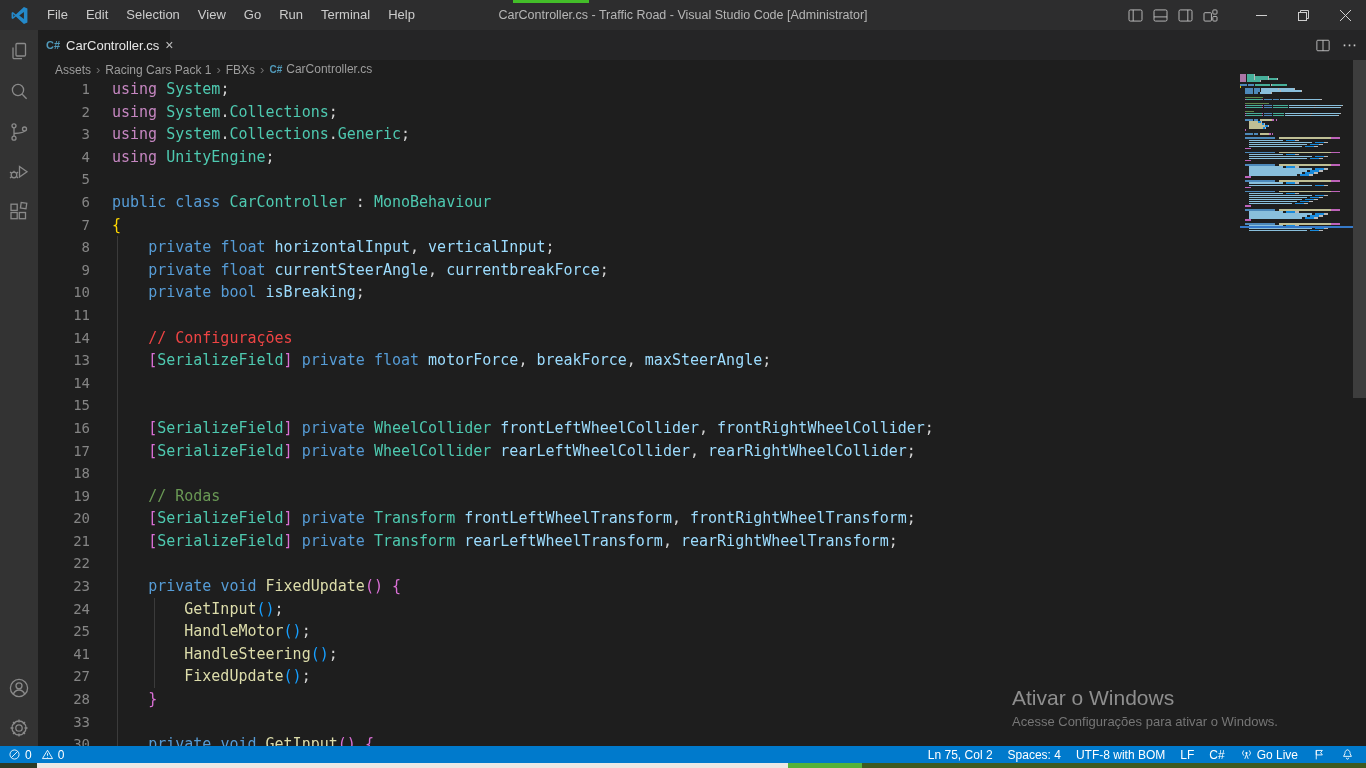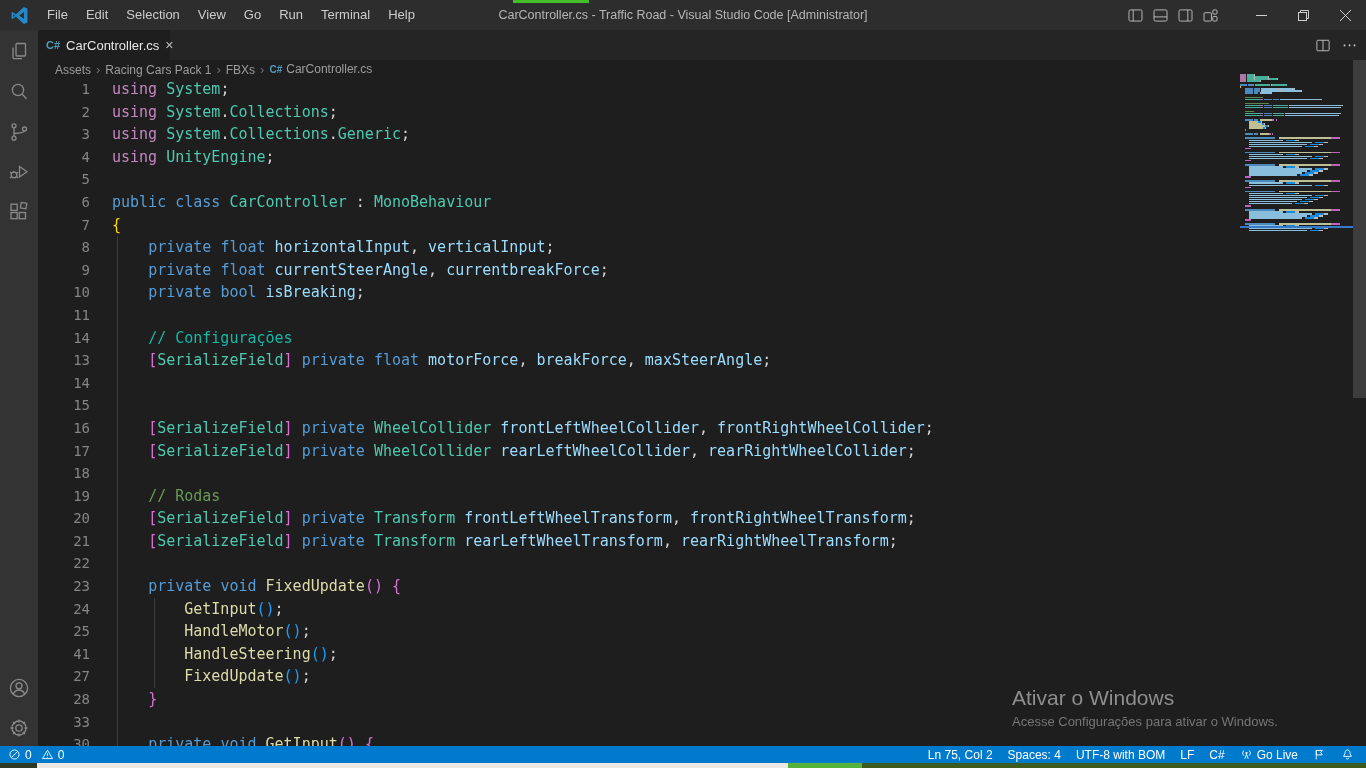--- a/index.html
+++ b/index.html
@@ -207,21 +207,21 @@
       <div class="code-row"><div class="ln">2</div><div class="code"><span style="color: rgb(197, 134, 192);">using</span><span style="color: rgb(212, 212, 212);"> </span><span style="color: rgb(78, 201, 176);">System</span><span style="color: rgb(212, 212, 212);">.</span><span style="color: rgb(78, 201, 176);">Collections</span><span style="color: rgb(212, 212, 212);">;</span></div></div>
       <div class="code-row"><div class="ln">3</div><div class="code"><span style="color: rgb(197, 134, 192);">using</span><span style="color: rgb(212, 212, 212);"> </span><span style="color: rgb(78, 201, 176);">System</span><span style="color: rgb(212, 212, 212);">.</span><span style="color: rgb(78, 201, 176);">Collections</span><span style="color: rgb(212, 212, 212);">.</span><span style="color: rgb(78, 201, 176);">Generic</span><span style="color: rgb(212, 212, 212);">;</span></div></div>
       <div class="code-row"><div class="ln">4</div><div class="code"><span style="color: rgb(197, 134, 192);">using</span><span style="color: rgb(212, 212, 212);"> </span><span style="color: rgb(78, 201, 176);">UnityEngine</span><span style="color: rgb(212, 212, 212);">;</span></div></div>
       <div class="code-row"><div class="ln">5</div><div class="code"></div></div>
       <div class="code-row"><div class="ln">6</div><div class="code"><span style="color: rgb(86, 156, 214);">public</span><span style="color: rgb(212, 212, 212);"> </span><span style="color: rgb(86, 156, 214);">class</span><span style="color: rgb(212, 212, 212);"> </span><span style="color: rgb(78, 201, 176);">CarController</span><span style="color: rgb(212, 212, 212);"> : </span><span style="color: rgb(78, 201, 176);">MonoBehaviour</span></div></div>
       <div class="code-row"><div class="ln">7</div><div class="code"><span style="color: rgb(255, 215, 0);">{</span></div></div>
       <div class="code-row"><div class="ln">8</div><div class="code"><span style="color: rgb(212, 212, 212);">    </span><span style="color: rgb(86, 156, 214);">private</span><span style="color: rgb(212, 212, 212);"> </span><span style="color: rgb(86, 156, 214);">float</span><span style="color: rgb(212, 212, 212);"> </span><span style="color: rgb(156, 220, 254);">horizontalInput</span><span style="color: rgb(212, 212, 212);">, </span><span style="color: rgb(156, 220, 254);">verticalInput</span><span style="color: rgb(212, 212, 212);">;</span></div></div>
       <div class="code-row"><div class="ln">9</div><div class="code"><span style="color: rgb(212, 212, 212);">    </span><span style="color: rgb(86, 156, 214);">private</span><span style="color: rgb(212, 212, 212);"> </span><span style="color: rgb(86, 156, 214);">float</span><span style="color: rgb(212, 212, 212);"> </span><span style="color: rgb(156, 220, 254);">currentSteerAngle</span><span style="color: rgb(212, 212, 212);">, </span><span style="color: rgb(156, 220, 254);">currentbreakForce</span><span style="color: rgb(212, 212, 212);">;</span></div></div>
       <div class="code-row"><div class="ln">10</div><div class="code"><span style="color: rgb(212, 212, 212);">    </span><span style="color: rgb(86, 156, 214);">private</span><span style="color: rgb(212, 212, 212);"> </span><span style="color: rgb(86, 156, 214);">bool</span><span style="color: rgb(212, 212, 212);"> </span><span style="color: rgb(156, 220, 254);">isBreaking</span><span style="color: rgb(212, 212, 212);">;</span></div></div>
       <div class="code-row"><div class="ln">11</div><div class="code"></div></div>
-      <div class="code-row"><div class="ln">14</div><div class="code"><span style="color: rgb(212, 212, 212);">    </span><span style="color: #14b8a6;">// Configurações</span></div></div>
+      <div class="code-row"><div class="ln">14</div><div class="code"><span style="color: rgb(212, 212, 212);">    </span><span style="color: #ef4444;">// Configurações</span></div></div>
       <div class="code-row"><div class="ln">13</div><div class="code"><span style="color: rgb(212, 212, 212);">    </span><span style="color: rgb(218, 112, 214);">[</span><span style="color: rgb(78, 201, 176);">SerializeField</span><span style="color: rgb(218, 112, 214);">]</span><span style="color: rgb(212, 212, 212);"> </span><span style="color: rgb(86, 156, 214);">private</span><span style="color: rgb(212, 212, 212);"> </span><span style="color: rgb(86, 156, 214);">float</span><span style="color: rgb(212, 212, 212);"> </span><span style="color: rgb(156, 220, 254);">motorForce</span><span style="color: rgb(212, 212, 212);">, </span><span style="color: rgb(156, 220, 254);">breakForce</span><span style="color: rgb(212, 212, 212);">, </span><span style="color: rgb(156, 220, 254);">maxSteerAngle</span><span style="color: rgb(212, 212, 212);">;</span></div></div>
       <div class="code-row"><div class="ln">14</div><div class="code"></div></div>
       <div class="code-row"><div class="ln">15</div></div>
       <div class="code-row"><div class="ln">16</div><div class="code"><span style="color: rgb(212, 212, 212);">    </span><span style="color: rgb(218, 112, 214);">[</span><span style="color: rgb(78, 201, 176);">SerializeField</span><span style="color: rgb(218, 112, 214);">]</span><span style="color: rgb(212, 212, 212);"> </span><span style="color: rgb(86, 156, 214);">private</span><span style="color: rgb(212, 212, 212);"> </span><span style="color: rgb(78, 201, 176);">WheelCollider</span><span style="color: rgb(212, 212, 212);"> </span><span style="color: rgb(156, 220, 254);">frontLeftWheelCollider</span><span style="color: rgb(212, 212, 212);">, </span><span style="color: rgb(156, 220, 254);">frontRightWheelCollider</span><span style="color: rgb(212, 212, 212);">;</span></div></div>
       <div class="code-row"><div class="ln">17</div><div class="code"><span style="color: rgb(212, 212, 212);">    </span><span style="color: rgb(218, 112, 214);">[</span><span style="color: rgb(78, 201, 176);">SerializeField</span><span style="color: rgb(218, 112, 214);">]</span><span style="color: rgb(212, 212, 212);"> </span><span style="color: rgb(86, 156, 214);">private</span><span style="color: rgb(212, 212, 212);"> </span><span style="color: rgb(78, 201, 176);">WheelCollider</span><span style="color: rgb(212, 212, 212);"> </span><span style="color: rgb(156, 220, 254);">rearLeftWheelCollider</span><span style="color: rgb(212, 212, 212);">, </span><span style="color: rgb(156, 220, 254);">rearRightWheelCollider</span><span style="color: rgb(212, 212, 212);">;</span></div></div>
       <div class="code-row"><div class="ln">18</div><div class="code"></div></div>
       <div class="code-row"><div class="ln">19</div><div class="code"><span style="color: rgb(212, 212, 212);">    </span><span style="color: rgb(106, 153, 85);">// Rodas</span></div></div>
       <div class="code-row"><div class="ln">20</div><div class="code"><span style="color: rgb(212, 212, 212);">    </span><span style="color: rgb(218, 112, 214);">[</span><span style="color: rgb(78, 201, 176);">SerializeField</span><span style="color: rgb(218, 112, 214);">]</span><span style="color: rgb(212, 212, 212);"> </span><span style="color: rgb(86, 156, 214);">private</span><span style="color: rgb(212, 212, 212);"> </span><span style="color: rgb(78, 201, 176);">Transform</span><span style="color: rgb(212, 212, 212);"> </span><span style="color: rgb(156, 220, 254);">frontLeftWheelTransform</span><span style="color: rgb(212, 212, 212);">, </span><span style="color: rgb(156, 220, 254);">frontRightWheelTransform</span><span style="color: rgb(212, 212, 212);">;</span></div></div>
       <div class="code-row"><div class="ln">21</div><div class="code"><span style="color: rgb(212, 212, 212);">    </span><span style="color: rgb(218, 112, 214);">[</span><span style="color: rgb(78, 201, 176);">SerializeField</span><span style="color: rgb(218, 112, 214);">]</span><span style="color: rgb(212, 212, 212);"> </span><span style="color: rgb(86, 156, 214);">private</span><span style="color: rgb(212, 212, 212);"> </span><span style="color: rgb(78, 201, 176);">Transform</span><span style="color: rgb(212, 212, 212);"> </span><span style="color: rgb(156, 220, 254);">rearLeftWheelTransform</span><span style="color: rgb(212, 212, 212);">, </span><span style="color: rgb(156, 220, 254);">rearRightWheelTransform</span><span style="color: rgb(212, 212, 212);">;</span></div></div>
       <div class="code-row"><div class="ln">22</div><div class="code"></div></div>

